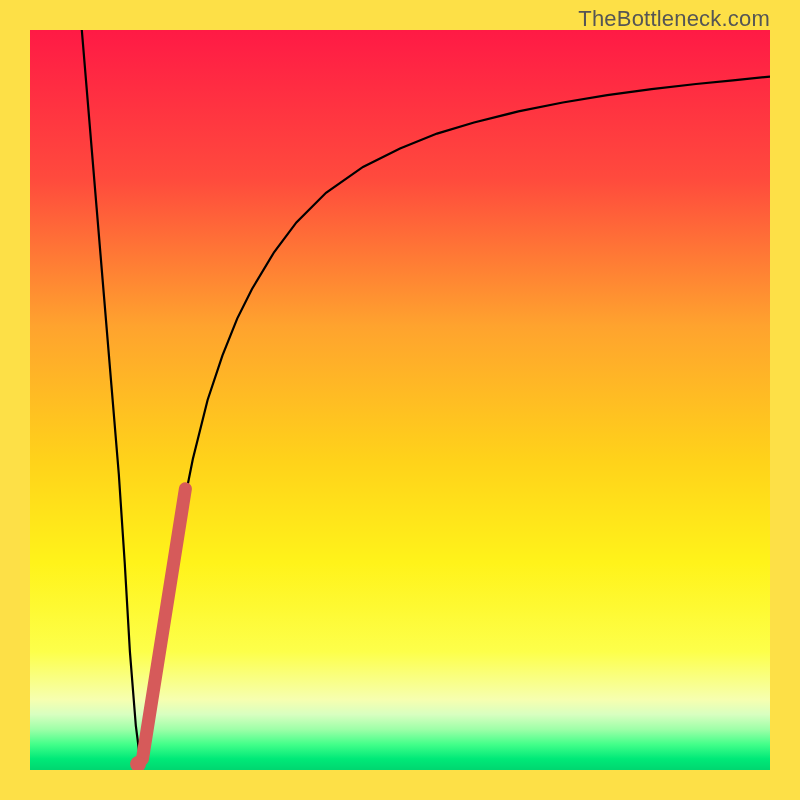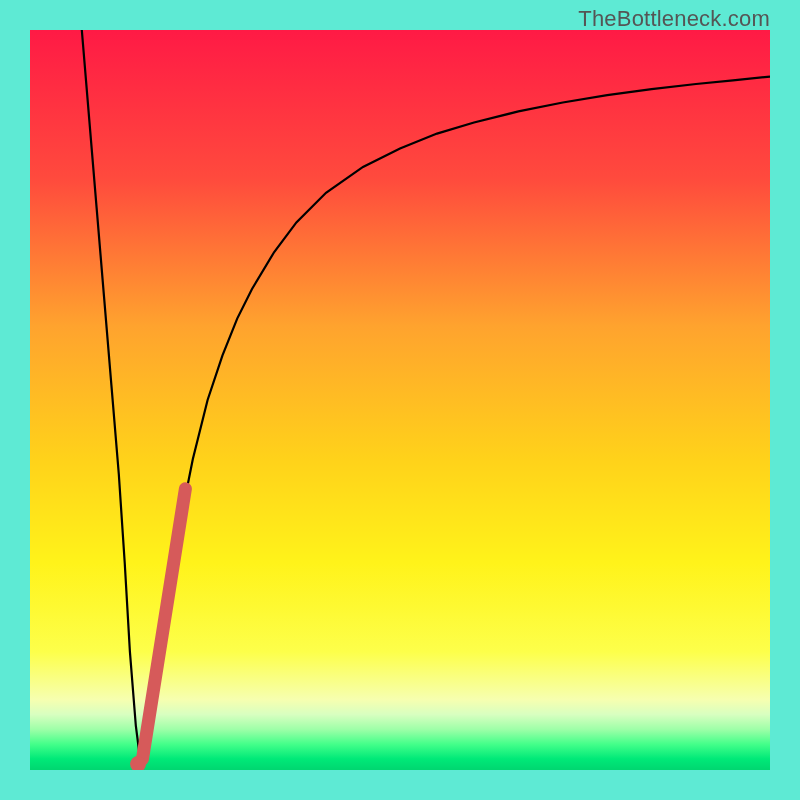--- a/index.html
+++ b/index.html
@@ -8,21 +8,21 @@
     width: 800px;
     height: 800px;
     overflow: hidden;
     background: #000;
     font-family: Arial, Helvetica, sans-serif;
   }
   .frame {
     position: absolute;
     top: 0; left: 0;
     width: 800px; height: 800px;
-    background: #5eead4;
+    background: #fde047;
   }
   .plot {
     position: absolute;
     top: 30px;
     left: 30px;
     width: 740px;
     height: 740px;
     overflow: hidden;
   }
   .gradient-bg {

